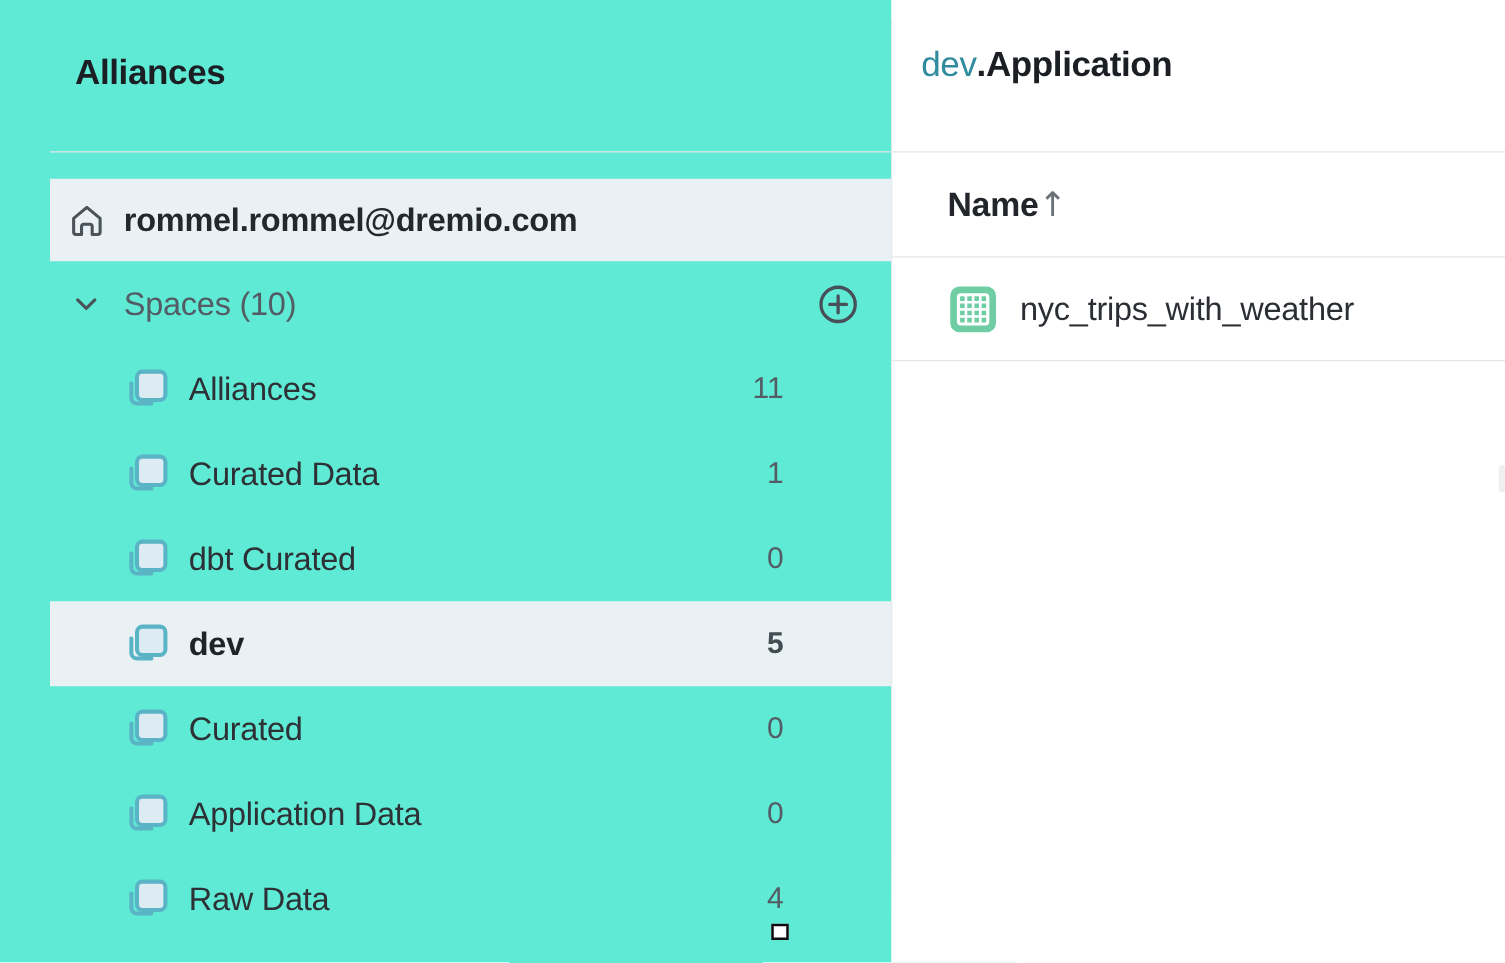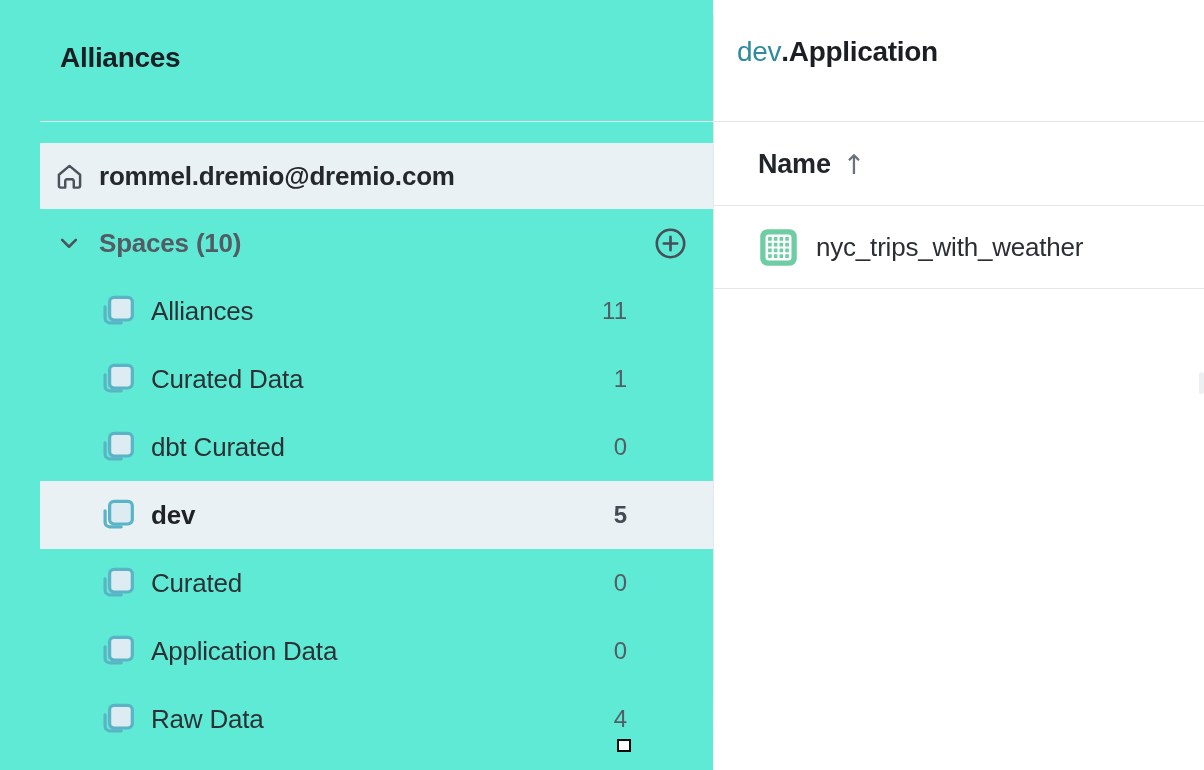--- a/index.html
+++ b/index.html
@@ -16,21 +16,21 @@
   .lp-title { margin:42px 0 0 20px; font-size:28px; font-weight:700; color:#1b1e23; letter-spacing:-0.3px; }
   .lp-rows { position:absolute; left:40px; right:0; top:143px; }
 
   .home-row {
     height:66px; display:flex; align-items:center; gap:14px; padding-left:14px;
     background:#e9f1f5; cursor:pointer;
   }
   .home-row .label { font-size:26px; font-weight:600; color:#24272c; letter-spacing:-0.2px; }
 
   .spaces-header { height:68px; display:flex; align-items:center; padding-left:14px; cursor:pointer; }
-  .spaces-header .label { margin-left:15px; font-size:26px; color:#535b64; letter-spacing:-0.2px;font-weight:bold; }
+  .spaces-header .label { margin-left:15px; font-size:26px; color:#535b64; letter-spacing:-0.2px; }
   .plus-btn {
     margin-left:auto; margin-right:24px; width:36px; height:36px;
     background:none; border:none; padding:0; cursor:pointer; display:flex; align-items:center;
   }
 
   .space-row { height:68px; display:flex; align-items:center; gap:14px; padding-left:56px; cursor:pointer; }
   .space-row .label { font-size:26px; color:#2d3136; letter-spacing:-0.2px; }
   .space-row .count { margin-left:auto; padding-right:86px; font-size:24px; color:#545c65;text-align:right; }
   .space-row.selected { background:#e9f1f5; }
   .space-row.selected .label { font-weight:700; color:#1f2227; }
@@ -44,21 +44,21 @@
 
   
   .right-panel { position:absolute; left:714px; top:0; right:0; height:770px; background:#fff; }
   .rp-header { position:absolute; left:0; right:0; top:0; height:122px; border-bottom:1px solid #e4e6e9; }
   .breadcrumb { position:absolute; left:23px; top:36px; font-size:28px; letter-spacing:-0.3px; white-space:nowrap; }
   .crumb-parent { color:#2f8b9d; cursor:pointer; }
   .crumb-sep, .crumb-current { font-weight:700; color:#1b1e23; }
 
   .table-header {
     position:absolute; left:0; right:0; top:123px; height:83px;
-    display:flex; align-items:center; gap:12px; padding-left:44px;
+    display:flex; align-items:center; padding-left:44px;
     border-bottom:1px solid #e4e6e9; cursor:pointer;
   }
   .table-header .col-label { font-size:27px; font-weight:600; color:#22262b; letter-spacing:-0.2px; }
   .table-header .sort-arrow { font-size:27px; color:#6a7179; font-family:"DejaVu Sans",sans-serif; }
 
   .data-row {
     position:absolute; left:0; right:0; top:207px; height:82px;
     display:flex; align-items:center; gap:18px; padding-left:45px;
     border-bottom:1px solid #e4e6e9; cursor:pointer;
   }
@@ -86,21 +86,21 @@
     <div class="lp-header">
       <h1 class="lp-title">Alliances</h1>
     </div>
 
     <div class="lp-rows">
 
       <div class="home-row">
         <svg class="icon" width="31" height="31" viewBox="0 0 24 24" fill="none" stroke="#4b525a" stroke-width="1.9" stroke-linejoin="round" stroke-linecap="round">
           <path d="M3.8 10.6 12 3.8l8.2 6.8V19a1.6 1.6 0 0 1-1.6 1.6h-3.3v-5.1a1.3 1.3 0 0 0-1.3-1.3h-4a1.3 1.3 0 0 0-1.3 1.3v5.1H5.4A1.6 1.6 0 0 1 3.8 19Z"></path>
         </svg>
-        <span class="label">rommel.dremio@dremio.com</span>
+        <span class="label">rommel.rommel@dremio.com</span>
       </div>
 
       <div class="spaces-header">
         <svg class="icon" width="30" height="30" viewBox="0 0 24 24" fill="none" stroke="#4b525a" stroke-width="2" stroke-linecap="round" stroke-linejoin="round">
           <path d="M6.5 9.5 12 15l5.5-5.5"></path>
         </svg>
         <span class="label">Spaces (10)</span>
         <button class="plus-btn">
           <svg class="icon" width="35" height="35" viewBox="0 0 24 24" fill="none" stroke="#474f58" stroke-width="1.8" stroke-linecap="round">
             <circle cx="12" cy="12" r="9.4"></circle>

